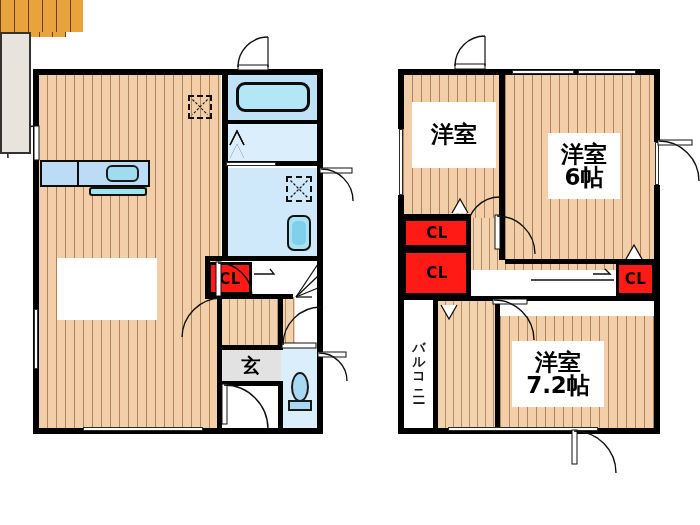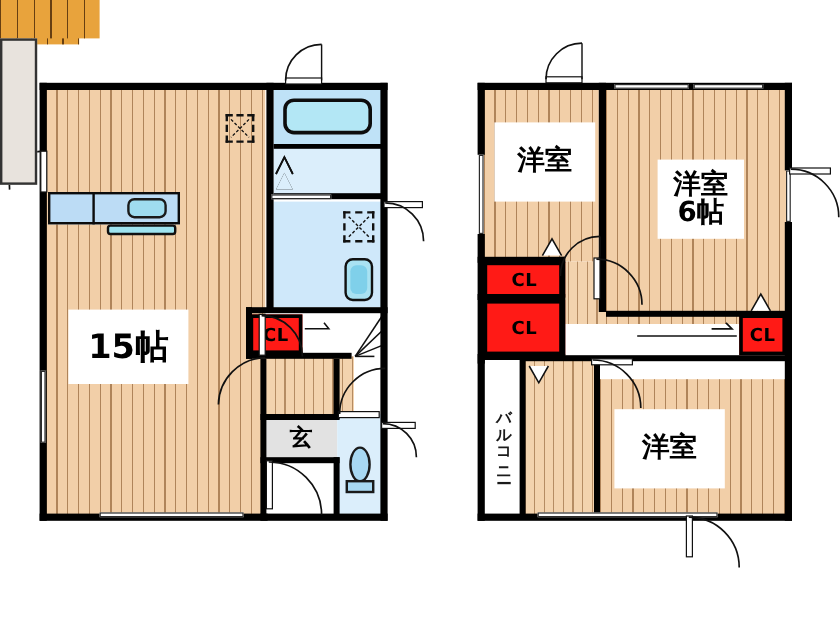--- a/index.html
+++ b/index.html
@@ -176,21 +176,20 @@
   <svg class="door-arc" style="left:318px;top:352px;width:34px;height:34px;overflow:visible;">
     <rect x="0" y="0" width="28" height="5" fill="#fff" stroke="#111" stroke-width="1"></rect>
     <path d="M1,1 A28,28 0 0,1 29,29" stroke="#111" stroke-width="1.4" fill="none"></path>
   </svg>
   <svg class="door-arc" style="left:222px;top:384px;width:48px;height:48px;overflow:visible;">
     <rect x="0" y="0" width="5" height="40" fill="#fff" stroke="#111" stroke-width="1"></rect>
     <path d="M2,1 A44,44 0 0,1 46,45" stroke="#111" stroke-width="1.4" fill="none"></path>
   </svg>
 
   <div class="label" style="left:57px;top:258px;width:100px;height:62px;font-size:28px;">
-    <span>15帖</span>
   </div>
 </div>
 
 <div class="plan" style="left:0;top:0;width:700px;height:525px;">
 
   <div class="room wood" style="left:403px;top:74px;width:96px;height:144px;"></div>
 
   <div class="room wood" style="left:505px;top:74px;width:150px;height:196px;"></div>
 
   <div class="room wood" style="left:500px;top:316px;width:155px;height:113px;"></div>
@@ -283,14 +282,15 @@
 
   <div class="label" style="left:412px;top:102px;width:84px;height:66px;font-size:23px;">
     <span>洋室</span>
   </div>
   <div class="label" style="left:548px;top:133px;width:72px;height:66px;font-size:23px;">
     <span>洋室</span>
     <span>6帖</span>
   </div>
   <div class="label" style="left:512px;top:341px;width:92px;height:66px;font-size:23px;">
     <span>洋室</span>
+    <span>7.2帖</span>
   </div>
 </div>
 
 </body></html>

